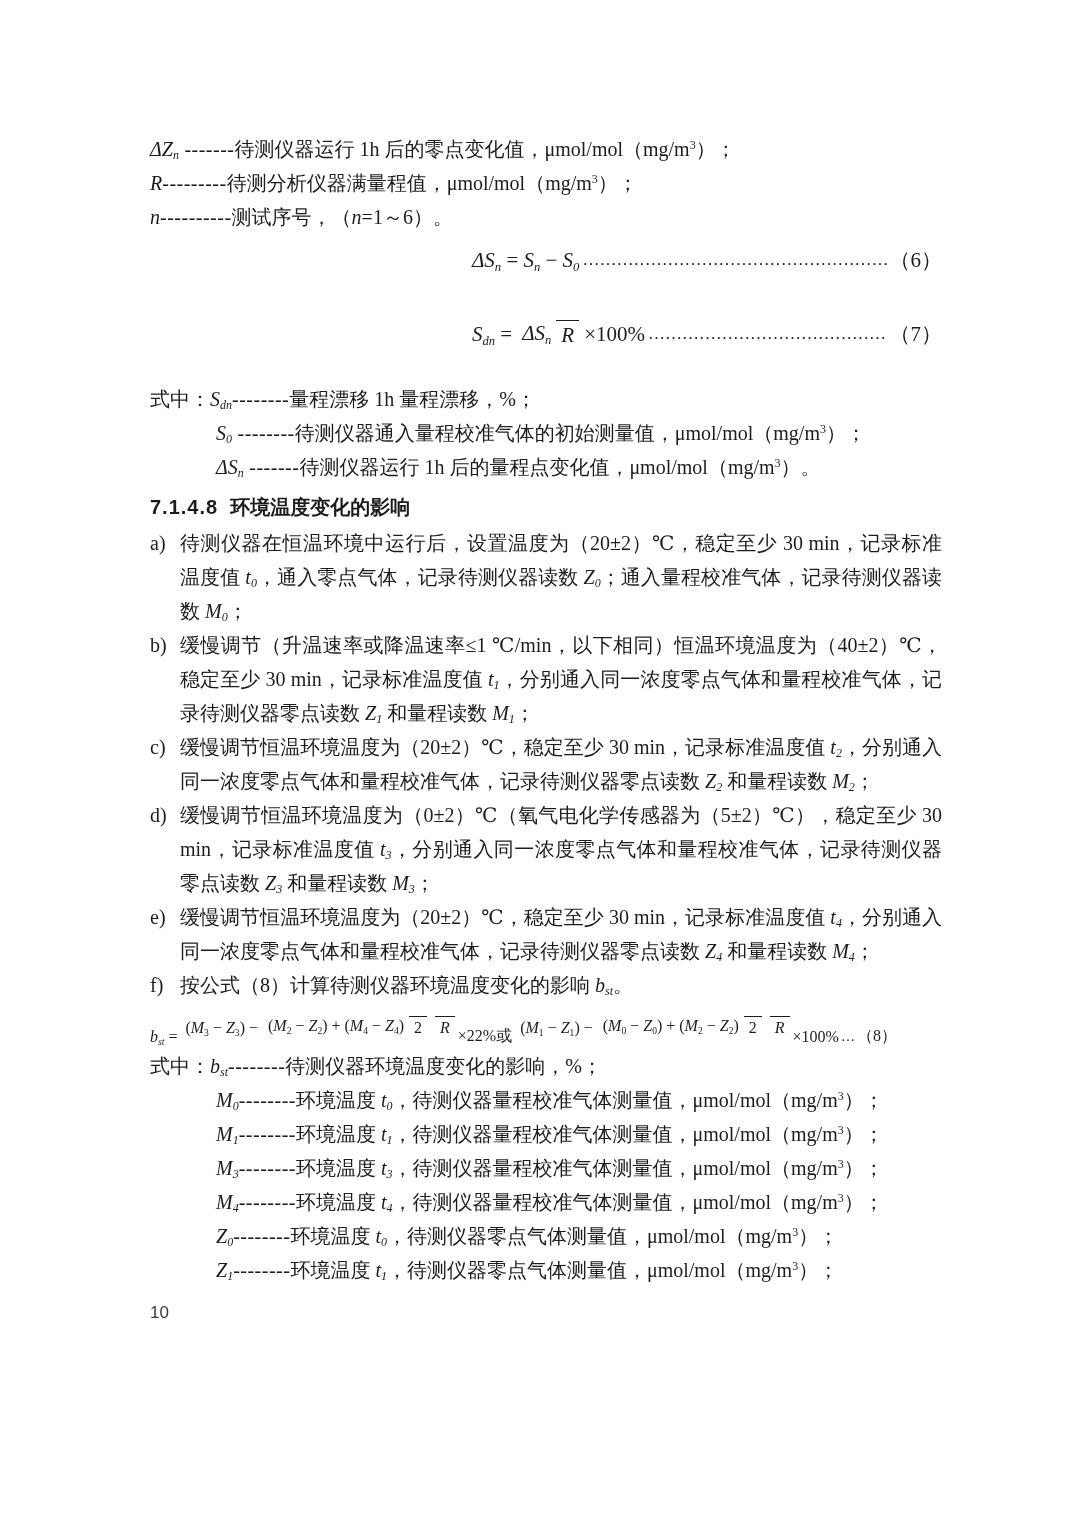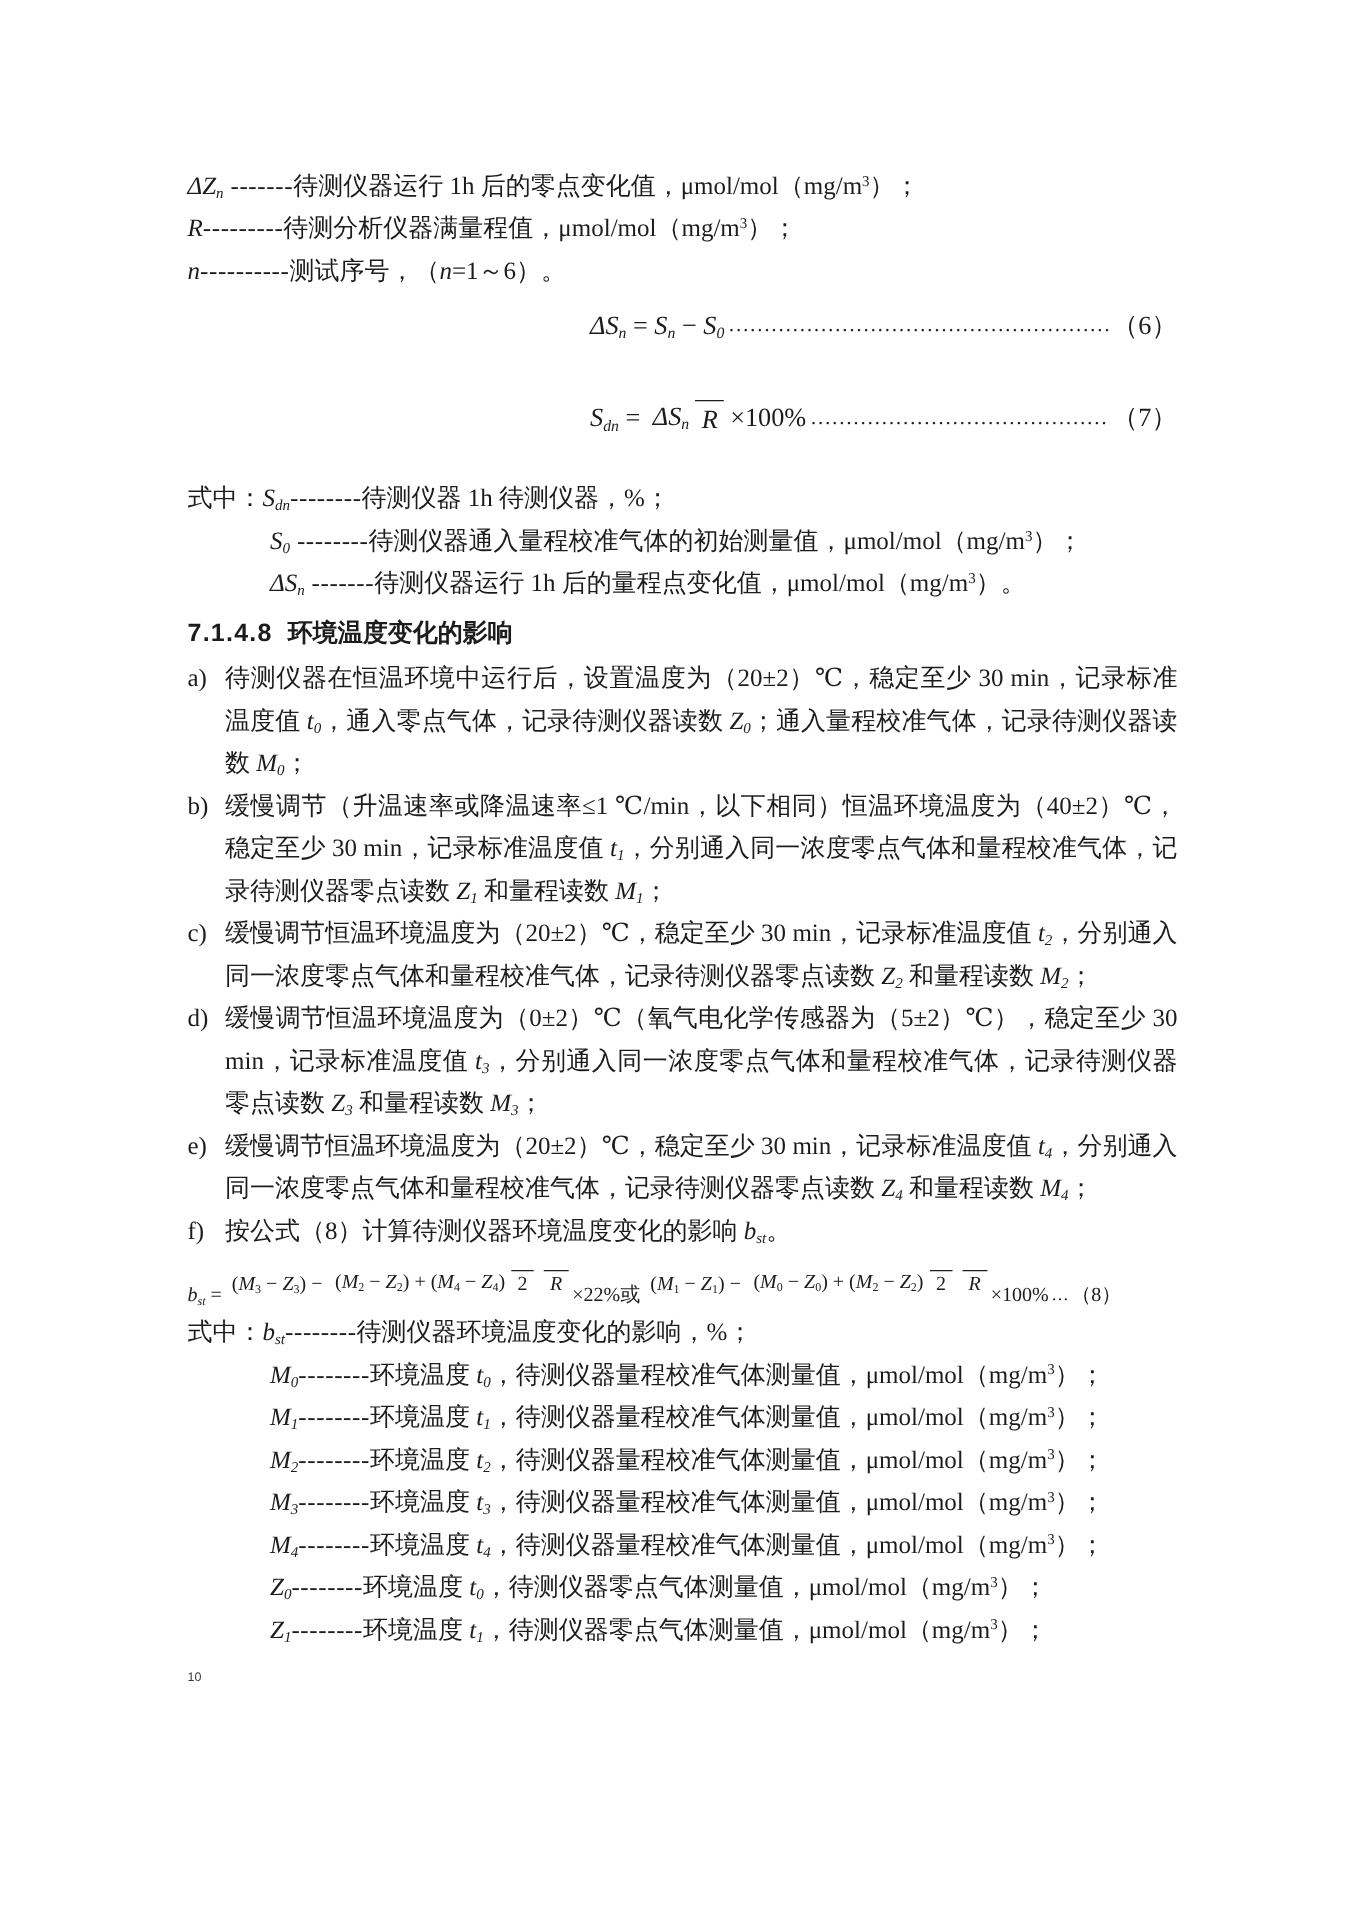--- a/index.html
+++ b/index.html
@@ -56,21 +56,21 @@
   
   .eq8 { margin: 14px 0 10px; font-size: 16px; }
   .eq8 .nrow { display: flex; align-items: flex-end; gap: 2px; }
   .eq8 .frac { margin: 0 3px; }
   .eq8 .shift { position: relative; top: 9px; white-space: nowrap; }
   .eq8 .eq-dots-sm { font-size: 14px; margin: 0 2px; }
 
   .pageno {
     margin-top: 16px;
     font-family: "Liberation Sans", "DejaVu Sans", sans-serif;
-    font-size: 10px;
+    font-size: 17px;
     color: #3a3a3a;
   }
 </style>
 </head>
 <body>
 
 <div class="page">
 
   <div class="defs-top">
     <div class="def-row"><span><i>ΔZ<sub>n</sub></i></span><span class="def-dash"> -------</span><span>待测仪器运行 1h 后的零点变化值，μmol/mol（mg/m<sup>3</sup>）；</span></div>
@@ -91,21 +91,21 @@
     <span class="frac">
       <span class="fnum"><i>ΔS<sub>n</sub></i></span>
       <span class="fden"><i>R</i></span>
     </span>
     <span class="eq-math">×100%</span>
     <span class="eq-dots">………………………………………………………………………………</span>
     <span class="eq-num">（7）</span>
   </div>
 
   <div class="where" style="margin-top:6px;">
-    <div class="def-row"><span class="where-label">式中：</span><span><i>S<sub>dn</sub></i></span><span class="def-dash">--------</span><span>待测仪器 1h 待测仪器，%；</span></div>
+    <div class="def-row"><span class="where-label">式中：</span><span><i>S<sub>dn</sub></i></span><span class="def-dash">--------</span><span>量程漂移 1h 量程漂移，%；</span></div>
     <div class="def-row indent"><span><i>S<sub>0</sub></i></span><span class="def-dash"> --------</span><span>待测仪器通入量程校准气体的初始测量值，μmol/mol（mg/m<sup>3</sup>）；</span></div>
     <div class="def-row indent"><span><i>ΔS<sub>n</sub></i></span><span class="def-dash"> -------</span><span>待测仪器运行 1h 后的量程点变化值，μmol/mol（mg/m<sup>3</sup>）。</span></div>
   </div>
 
   <div class="heading">
     <span class="h-num">7.1.4.8</span><span>环境温度变化的影响</span>
   </div>
 
   <div class="list">
     <div class="li">
@@ -159,21 +159,20 @@
     </span>
     <span class="shift">×100%</span>
     <span class="shift eq-dots-sm">…</span>
     <span class="shift eq-num">（8）</span>
   </div>
 
   <div class="where">
     <div class="def-row"><span class="where-label">式中：</span><span><i>b<sub>st</sub></i></span><span class="def-dash">--------</span><span>待测仪器环境温度变化的影响，%；</span></div>
     <div class="def-row indent"><span><i>M<sub>0</sub></i></span><span class="def-dash">--------</span><span>环境温度 <i>t<sub>0</sub></i>，待测仪器量程校准气体测量值，μmol/mol（mg/m<sup>3</sup>）；</span></div>
     <div class="def-row indent"><span><i>M<sub>1</sub></i></span><span class="def-dash">--------</span><span>环境温度 <i>t<sub>1</sub></i>，待测仪器量程校准气体测量值，μmol/mol（mg/m<sup>3</sup>）；</span></div>
-    <div class="def-row indent"><span><i>M<sub>2</sub></i></span><span class="def-dash">--------</span><span>环境温度 <i>t<sub>2</sub></i>，待测仪器量程校准气体测量值，μmol/mol（mg/m<sup>3</sup>）；</span></div>
     <div class="def-row indent"><span><i>M<sub>3</sub></i></span><span class="def-dash">--------</span><span>环境温度 <i>t<sub>3</sub></i>，待测仪器量程校准气体测量值，μmol/mol（mg/m<sup>3</sup>）；</span></div>
     <div class="def-row indent"><span><i>M<sub>4</sub></i></span><span class="def-dash">--------</span><span>环境温度 <i>t<sub>4</sub></i>，待测仪器量程校准气体测量值，μmol/mol（mg/m<sup>3</sup>）；</span></div>
     <div class="def-row indent"><span><i>Z<sub>0</sub></i></span><span class="def-dash">--------</span><span>环境温度 <i>t<sub>0</sub></i>，待测仪器零点气体测量值，μmol/mol（mg/m<sup>3</sup>）；</span></div>
     <div class="def-row indent"><span><i>Z<sub>1</sub></i></span><span class="def-dash">--------</span><span>环境温度 <i>t<sub>1</sub></i>，待测仪器零点气体测量值，μmol/mol（mg/m<sup>3</sup>）；</span></div>
   </div>
 
   <div class="pageno">10</div>
 
 </div>
 

